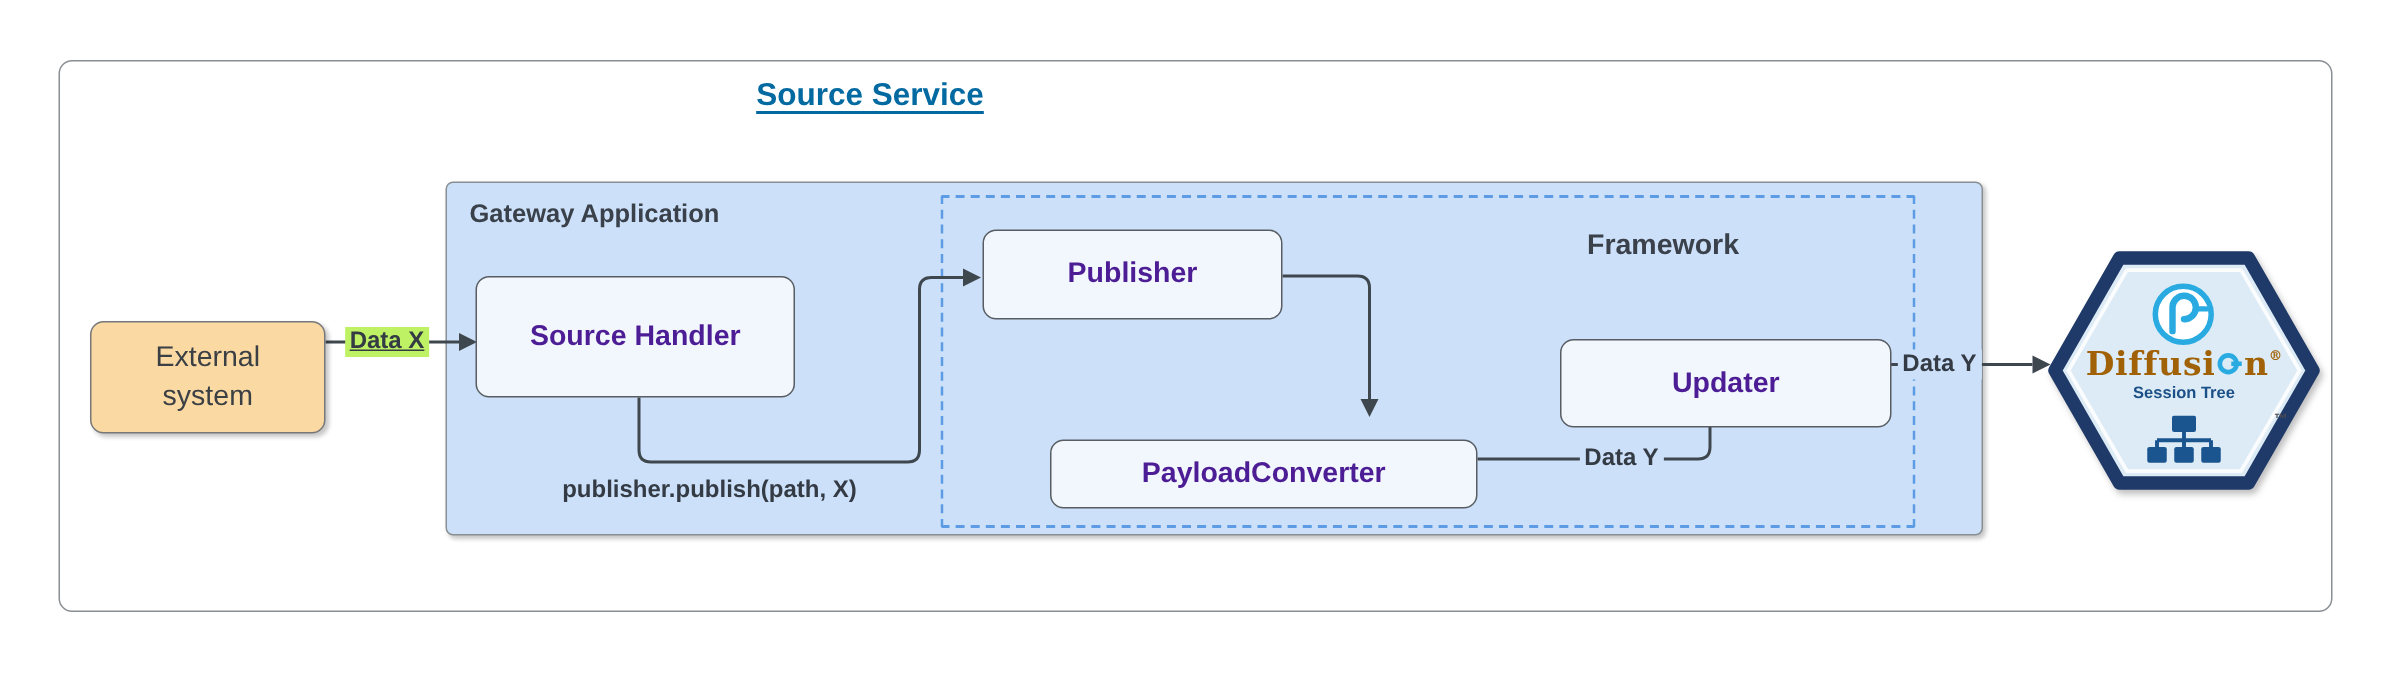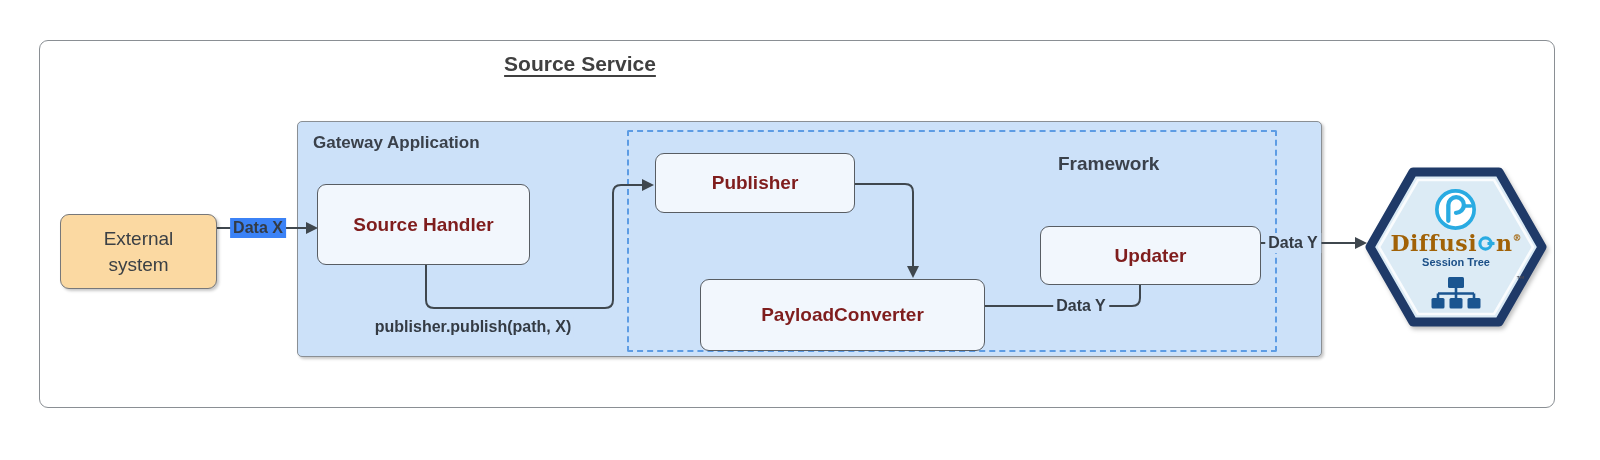--- a/index.html
+++ b/index.html
@@ -6,21 +6,21 @@
   .canvas{
     position:relative;width:1600px;height:460px;background:#ffffff;
     font-family:"Liberation Sans",sans-serif;overflow:hidden;
   }
   .outer-box{
     position:absolute;left:39px;top:40px;width:1514px;height:366px;
     border:1.5px solid #8a8f94;border-radius:9px;background:#ffffff;
   }
   .diagram-title{
     position:absolute;left:468px;top:52px;width:224px;text-align:center;
-    font-size:21px;font-weight:bold;color:#404040;
+    font-size:21px;font-weight:bold;color:#0369a1;
     text-decoration:underline;text-underline-offset:4px;
   }
   .gateway{
     position:absolute;left:297px;top:121px;width:1023px;height:234px;
     background:#cce1f9;border:1px solid #8a8f94;border-radius:5px;
     box-shadow:2px 2px 3px rgba(0,0,0,0.22);
   }
   .gateway-label{
     position:absolute;left:313px;top:133px;
     font-size:17px;font-weight:bold;color:#3a414b;
@@ -28,40 +28,40 @@
   .framework{
     position:absolute;left:627px;top:130px;width:646px;height:218px;
     border:2px dashed #5d9ce4;border-radius:2px;background:transparent;
   }
   .framework-label{
     position:absolute;left:1058px;top:153px;width:200px;text-align:left;
     font-size:19px;font-weight:bold;color:#3a414b;
   }
   .node{
     position:absolute;display:flex;align-items:center;justify-content:center;
-    text-align:center;font-weight:bold;font-size:19px;color:#7f1d1d;
+    text-align:center;font-weight:bold;font-size:19px;color:#4c1d95;
     background:#f2f7fd;border:1.5px solid #585d63;border-radius:9px;
     box-sizing:border-box;
   }
   .node.external{
     background:#fbd9a2;border-color:#77787a;font-weight:normal;color:#3b4045;
     line-height:26px;box-shadow:2px 2px 3px rgba(0,0,0,0.22);
   }
   .node.external .wrap{width:104px;}
   .src-handler{left:317px;top:184px;width:213px;height:81px;}
   .publisher{left:655px;top:153px;width:200px;height:60px;}
-  .payload{left:700px;top:279px;width:285px;height:72px;}
+  .payload{left:700px;top:293px;width:285px;height:46px;}
   .updater{left:1040px;top:226px;width:221px;height:59px;}
   .ext{left:60px;top:190px;width:157px;height:75px;margin-top:24px;}
   .edges{position:absolute;left:0;top:0;width:1600px;height:460px;pointer-events:none;}
   .edge-label{
     position:absolute;transform:translate(-50%,-50%);white-space:nowrap;
     font-size:16px;font-weight:bold;color:#343b44;padding:1px 3px;
   }
-  .bg-white{background:#3b82f6;}
+  .bg-white{background:#bef264;text-decoration:underline;}
   .bg-blue{background:#cce1f9;}
   
   .hex-svg{position:absolute;left:1358px;top:160px;filter:drop-shadow(2px 3px 2px rgba(0,0,0,0.25));}
   .hex-content{position:absolute;left:1370px;top:172px;width:172px;height:150px;}
   .logo-circle{position:absolute;left:64px;top:16px;}
   .wordmark{
     position:absolute;left:0;top:58px;width:172px;text-align:center;
     font-family:"DejaVu Serif",serif;font-weight:bold;font-size:22px;color:#a16207;
     letter-spacing:0.5px;
   }

